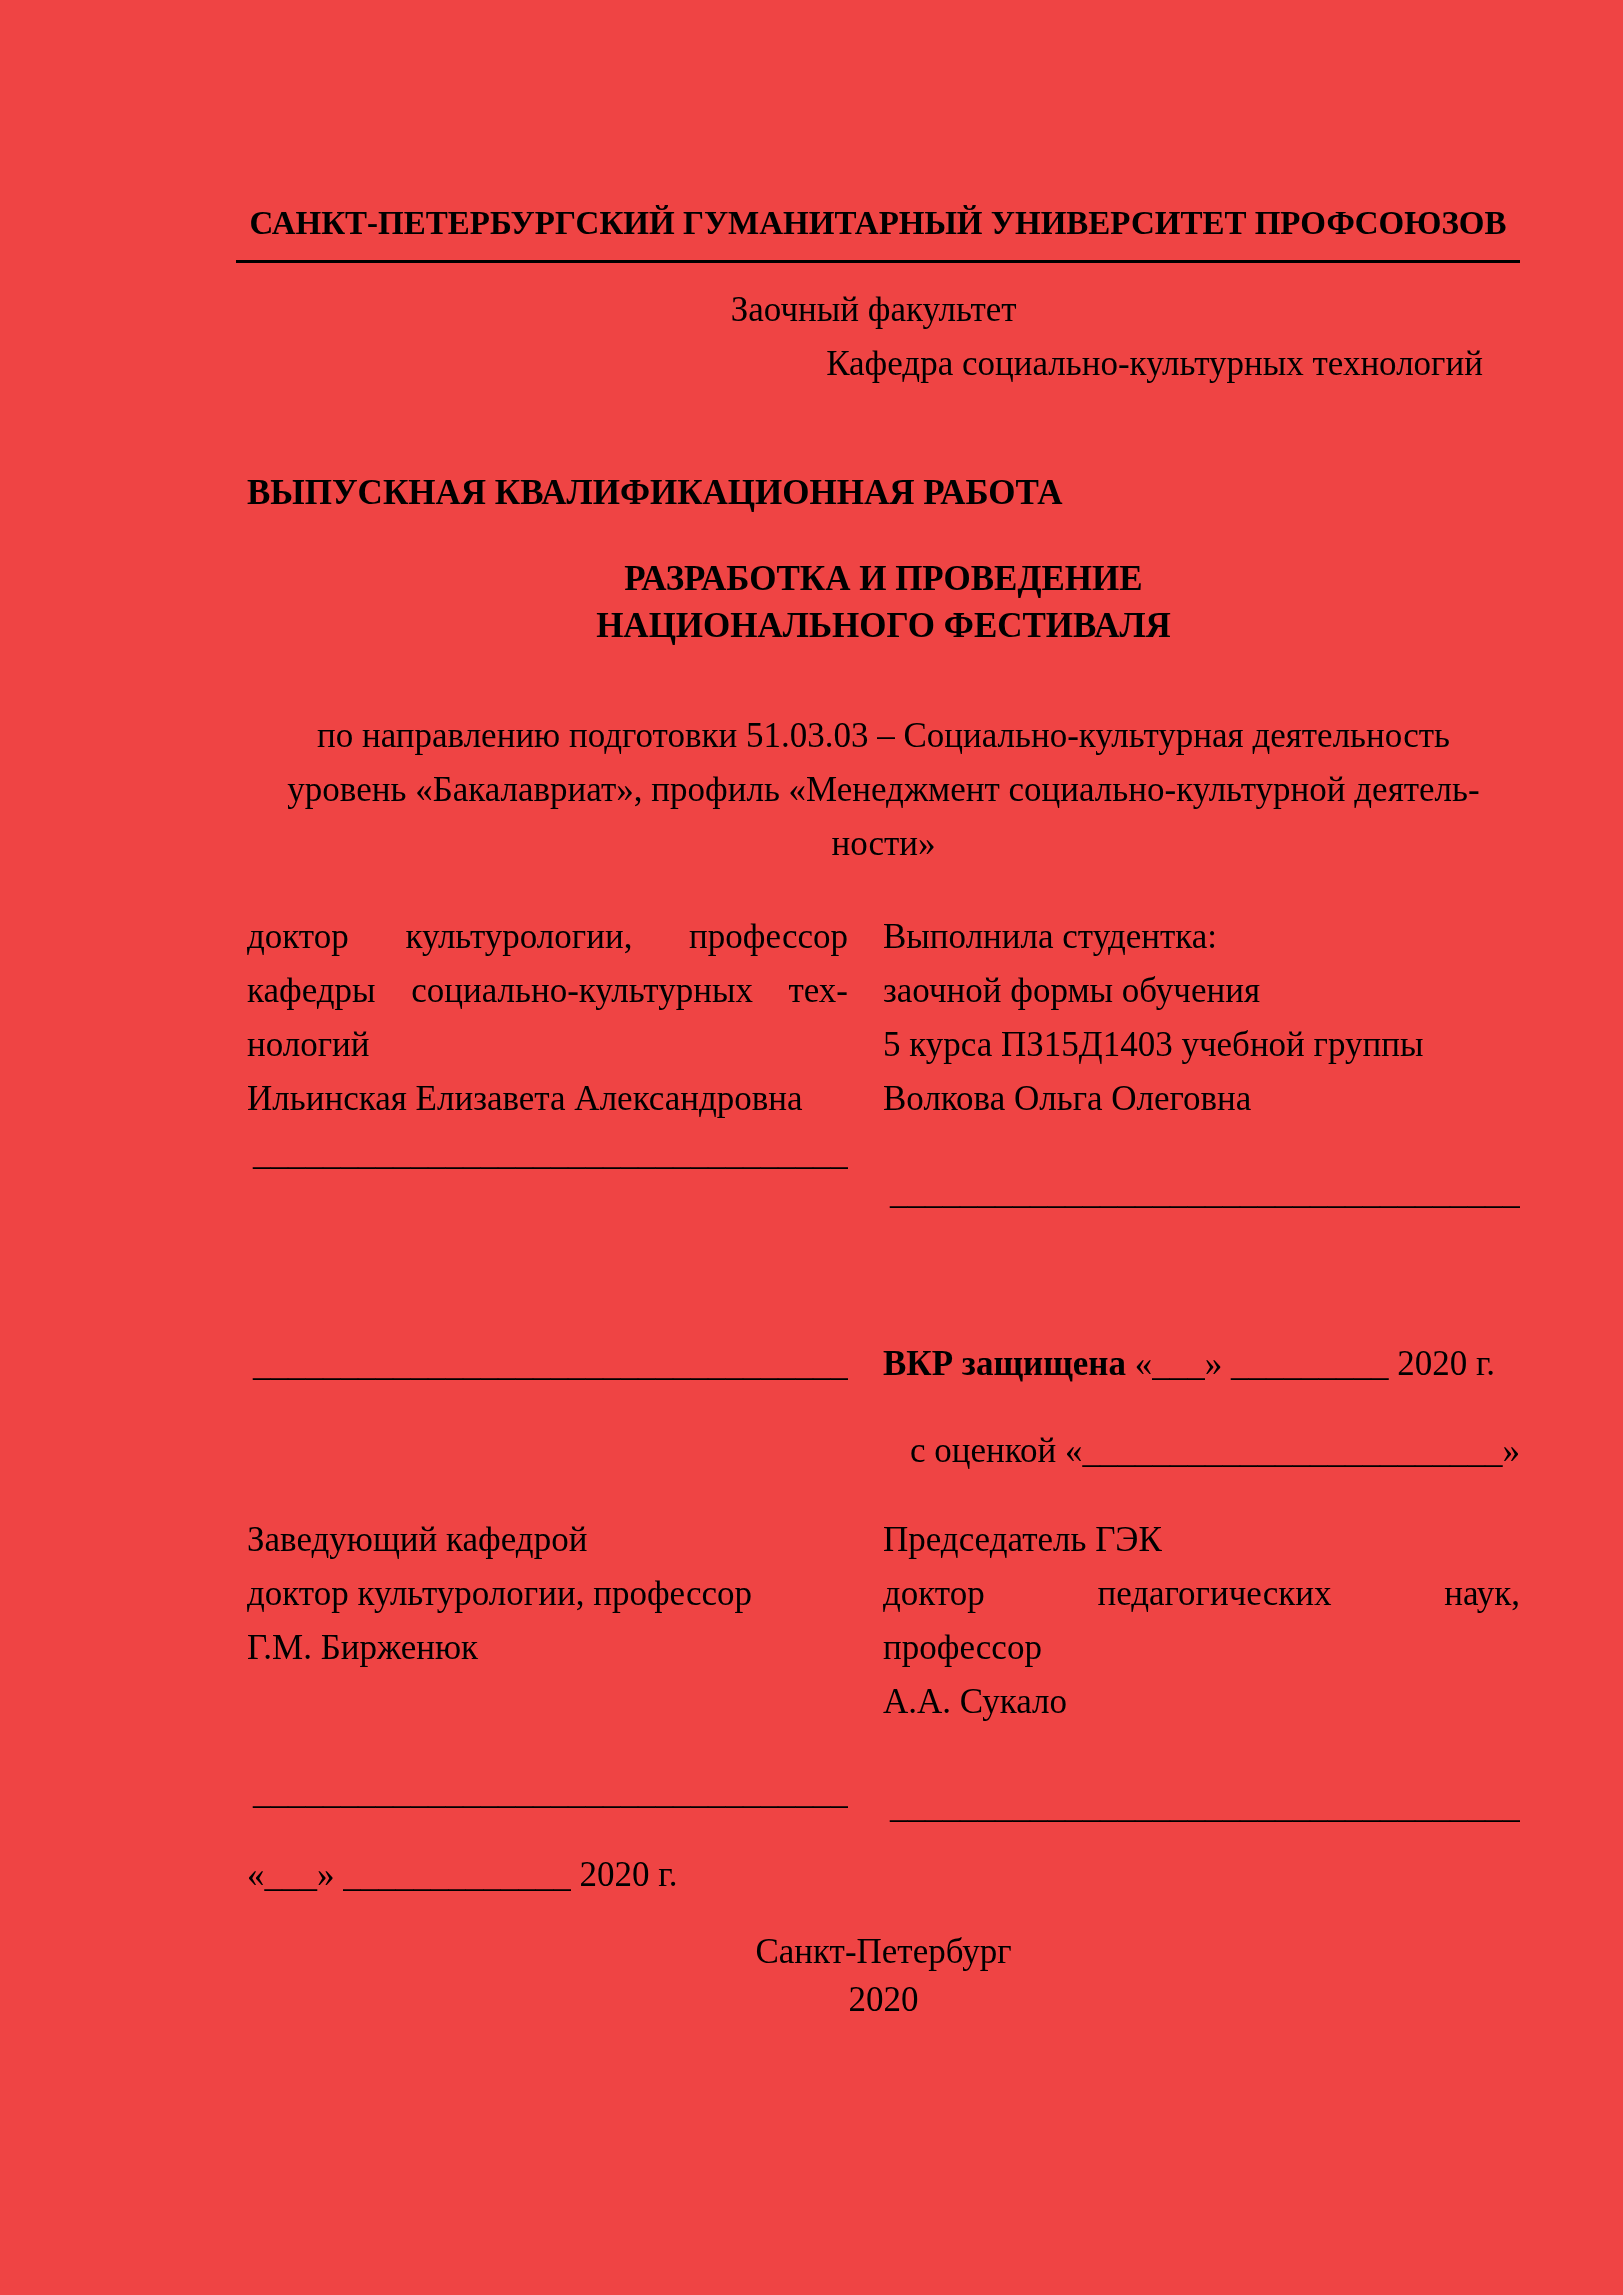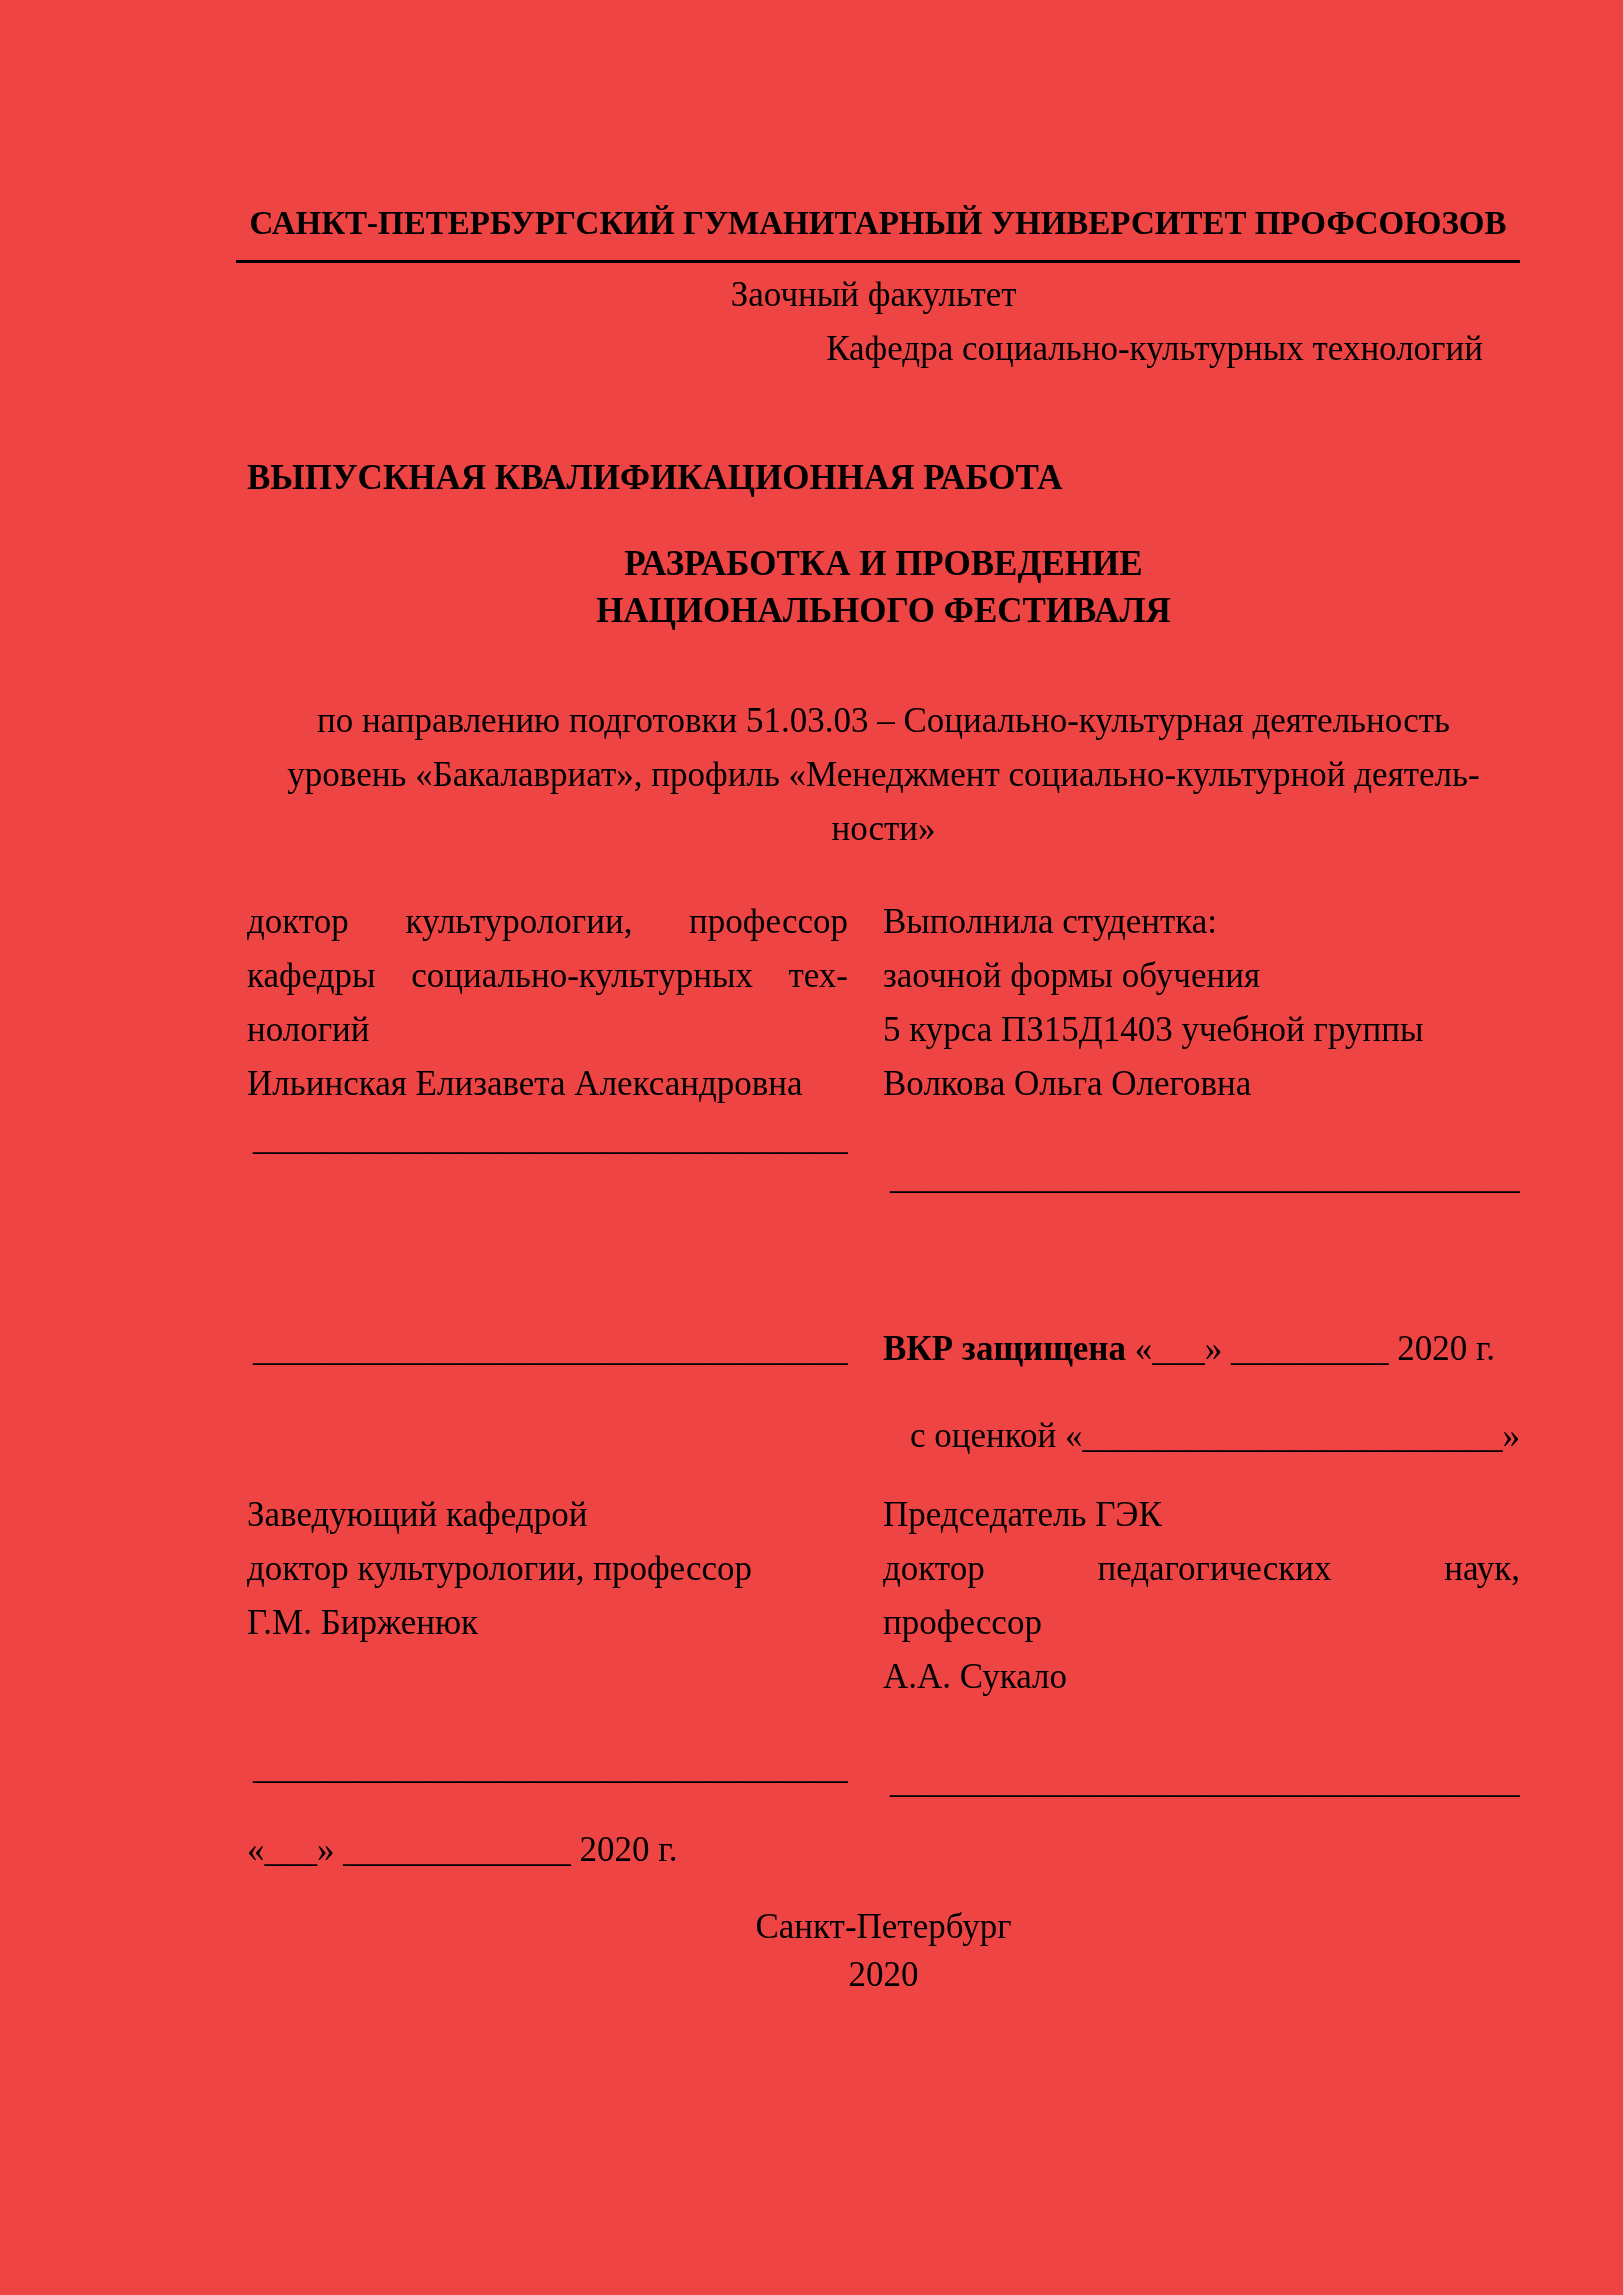--- a/index.html
+++ b/index.html
@@ -17,32 +17,32 @@
   .univ-header{
     font-weight:bold;
     font-size:33px;
     text-align:center;
     white-space:nowrap;
     border-bottom:3.9px solid #000;
     padding-bottom:11px;
     margin-left:-11px;
     width:calc(100% + 11px);
   }
-  .faculty{margin-top:5px;padding-left:38%;}
+  .faculty{margin-top:20px;padding-left:38%;}
   .department{padding-left:45.5%;}
   .work-type{margin-top:75px;text-align:left;font-weight:bold;}
   .thesis-title{margin-top:35px;text-align:center;font-weight:bold;line-height:1.35;}
   .program{margin-top:59px;text-align:center;}
   .cols{display:flex;}
   .col-l{width:601px;flex:0 0 601px;}
   .col-gap{width:35px;flex:0 0 35px;}
   .col-r{flex:1 1 auto;}
   .cols-1{margin-top:39px;}
   .cols-2{margin-top:118px;}
-  .cols-3{margin-top:25px;justify-content:space-between;}
+  .cols-3{margin-top:35px;justify-content:space-between;}
   .cols-4{margin-top:35px;}
   .justify{text-align:justify;text-align-last:justify;}
   .sig{white-space:nowrap;overflow:hidden;text-align:right;}
   .sig-right-1{margin-top:39px;}
   .sig-right-2{margin-top:14px;}
   .grade-row{margin-top:33px;padding-left:637px;text-align:right;}
   .date-row{margin-top:15.7px;}
   .footer{margin-top:26px;text-align:center;line-height:1.36;}
   b{font-weight:bold;}
 </style>

